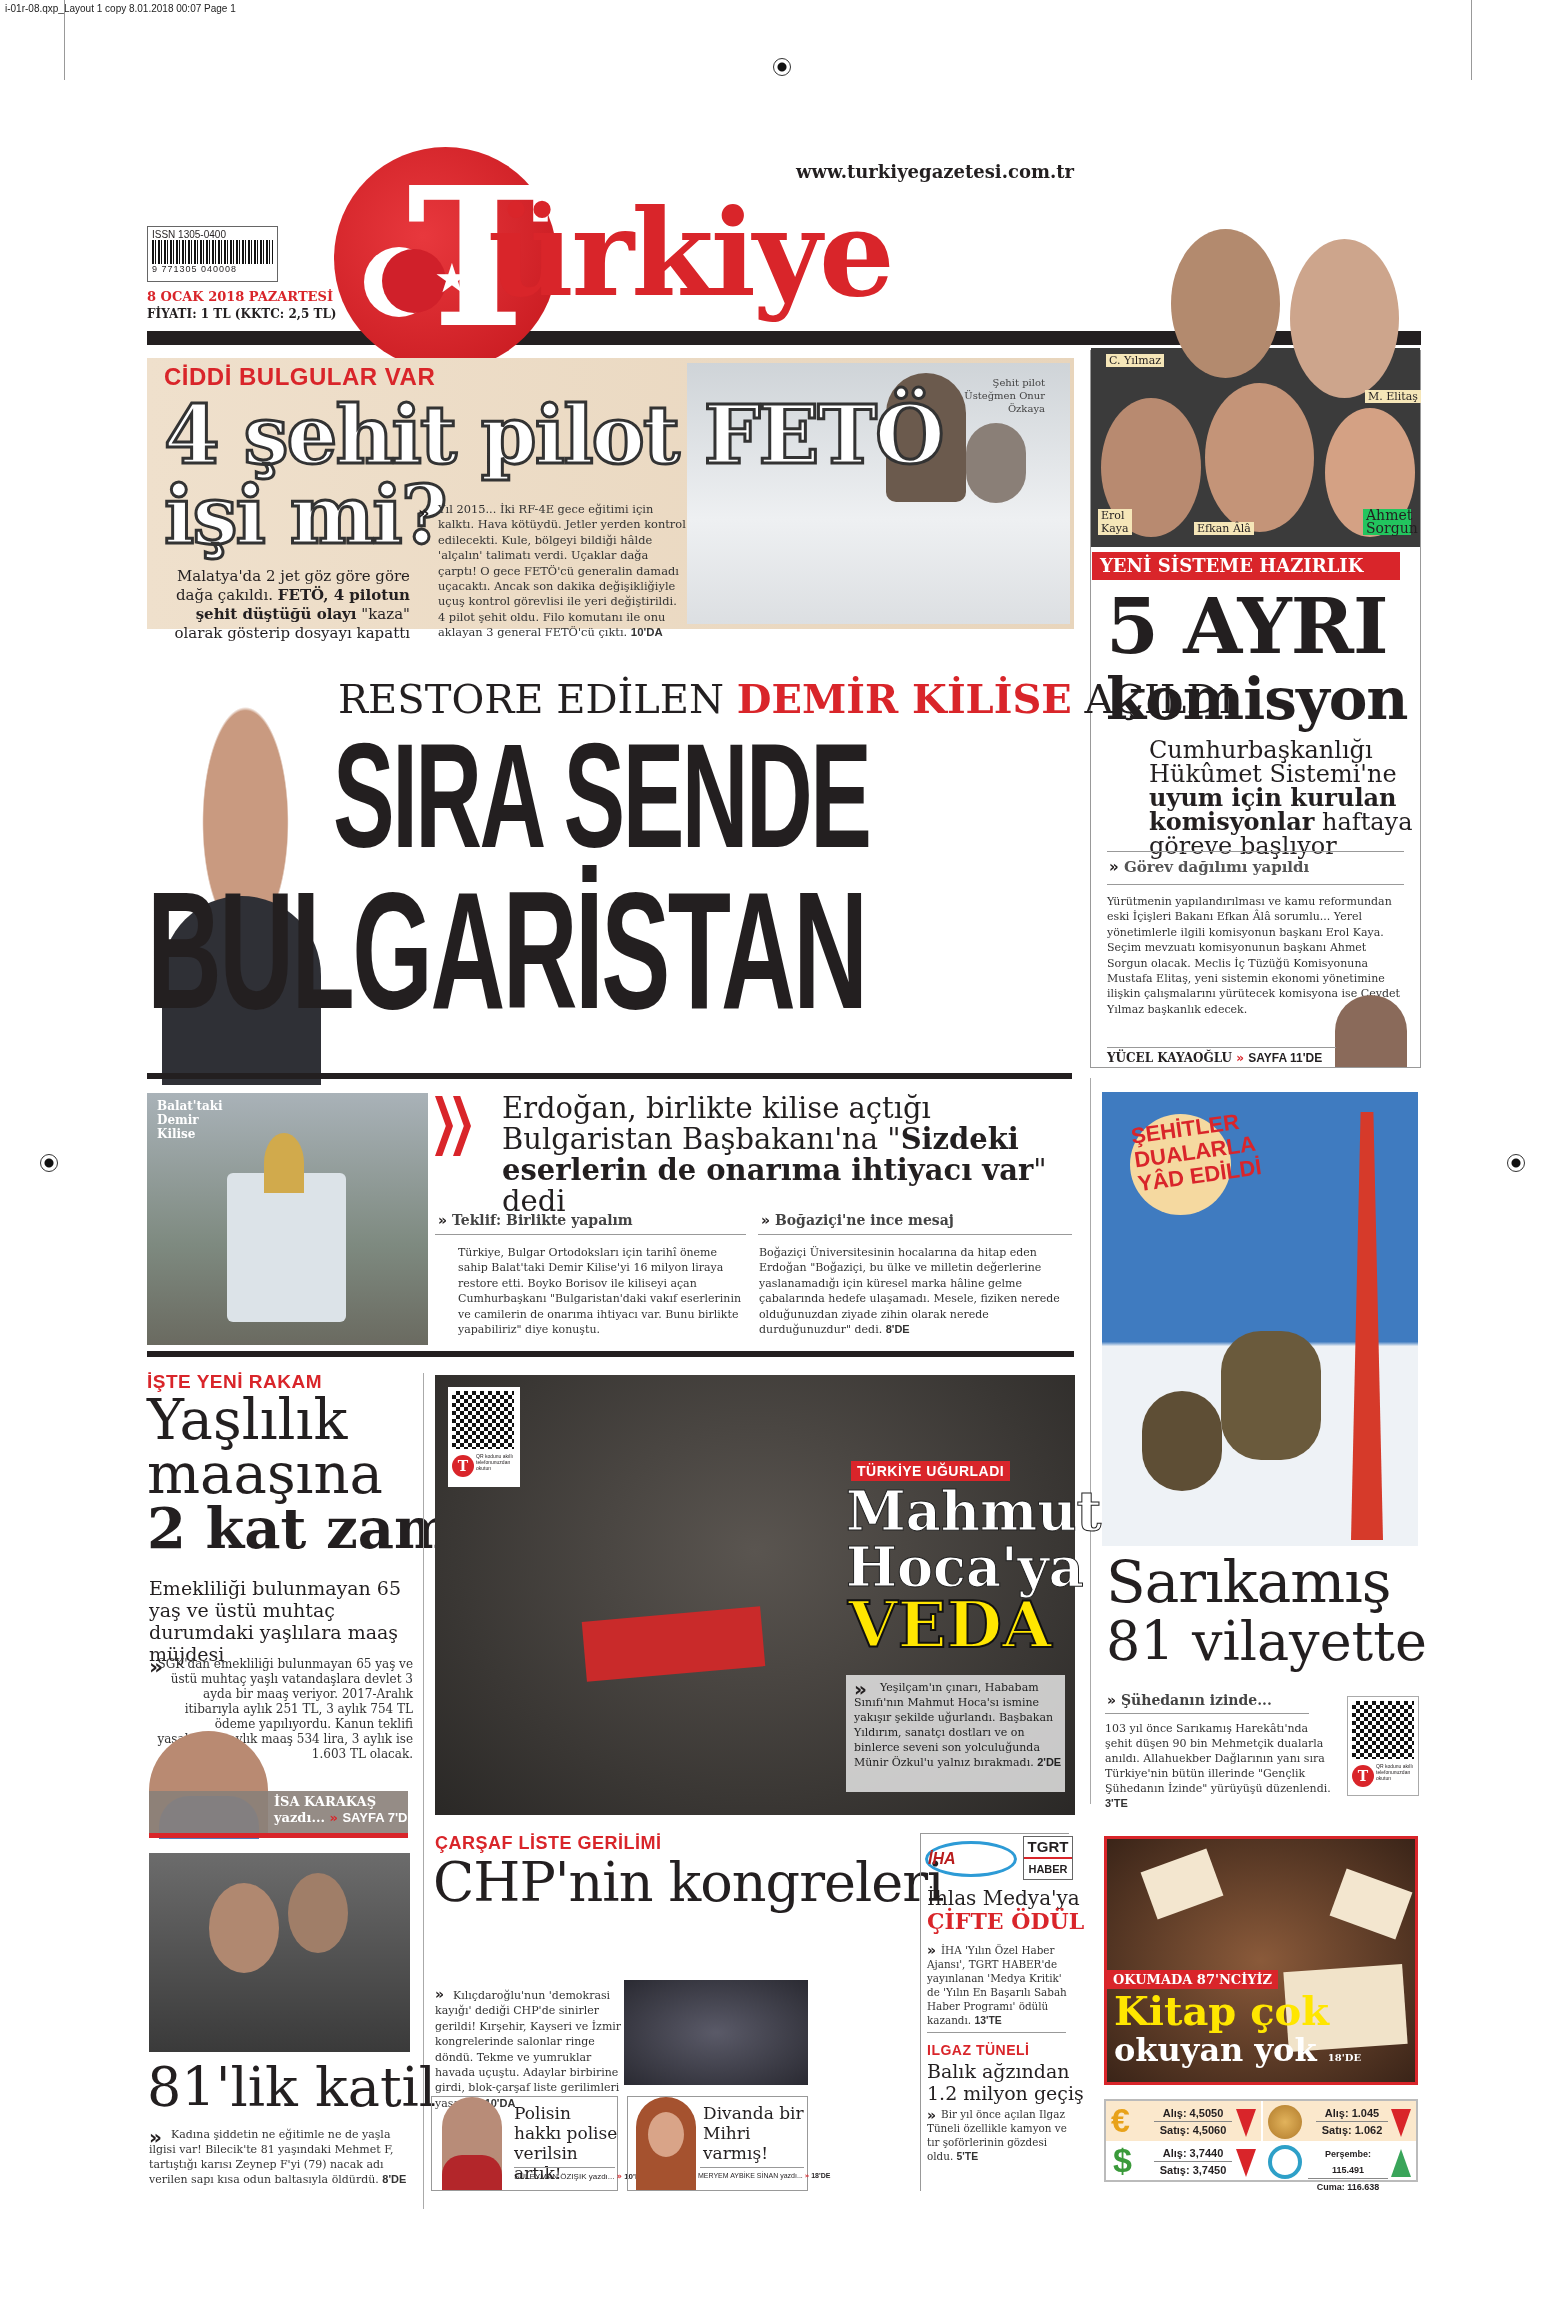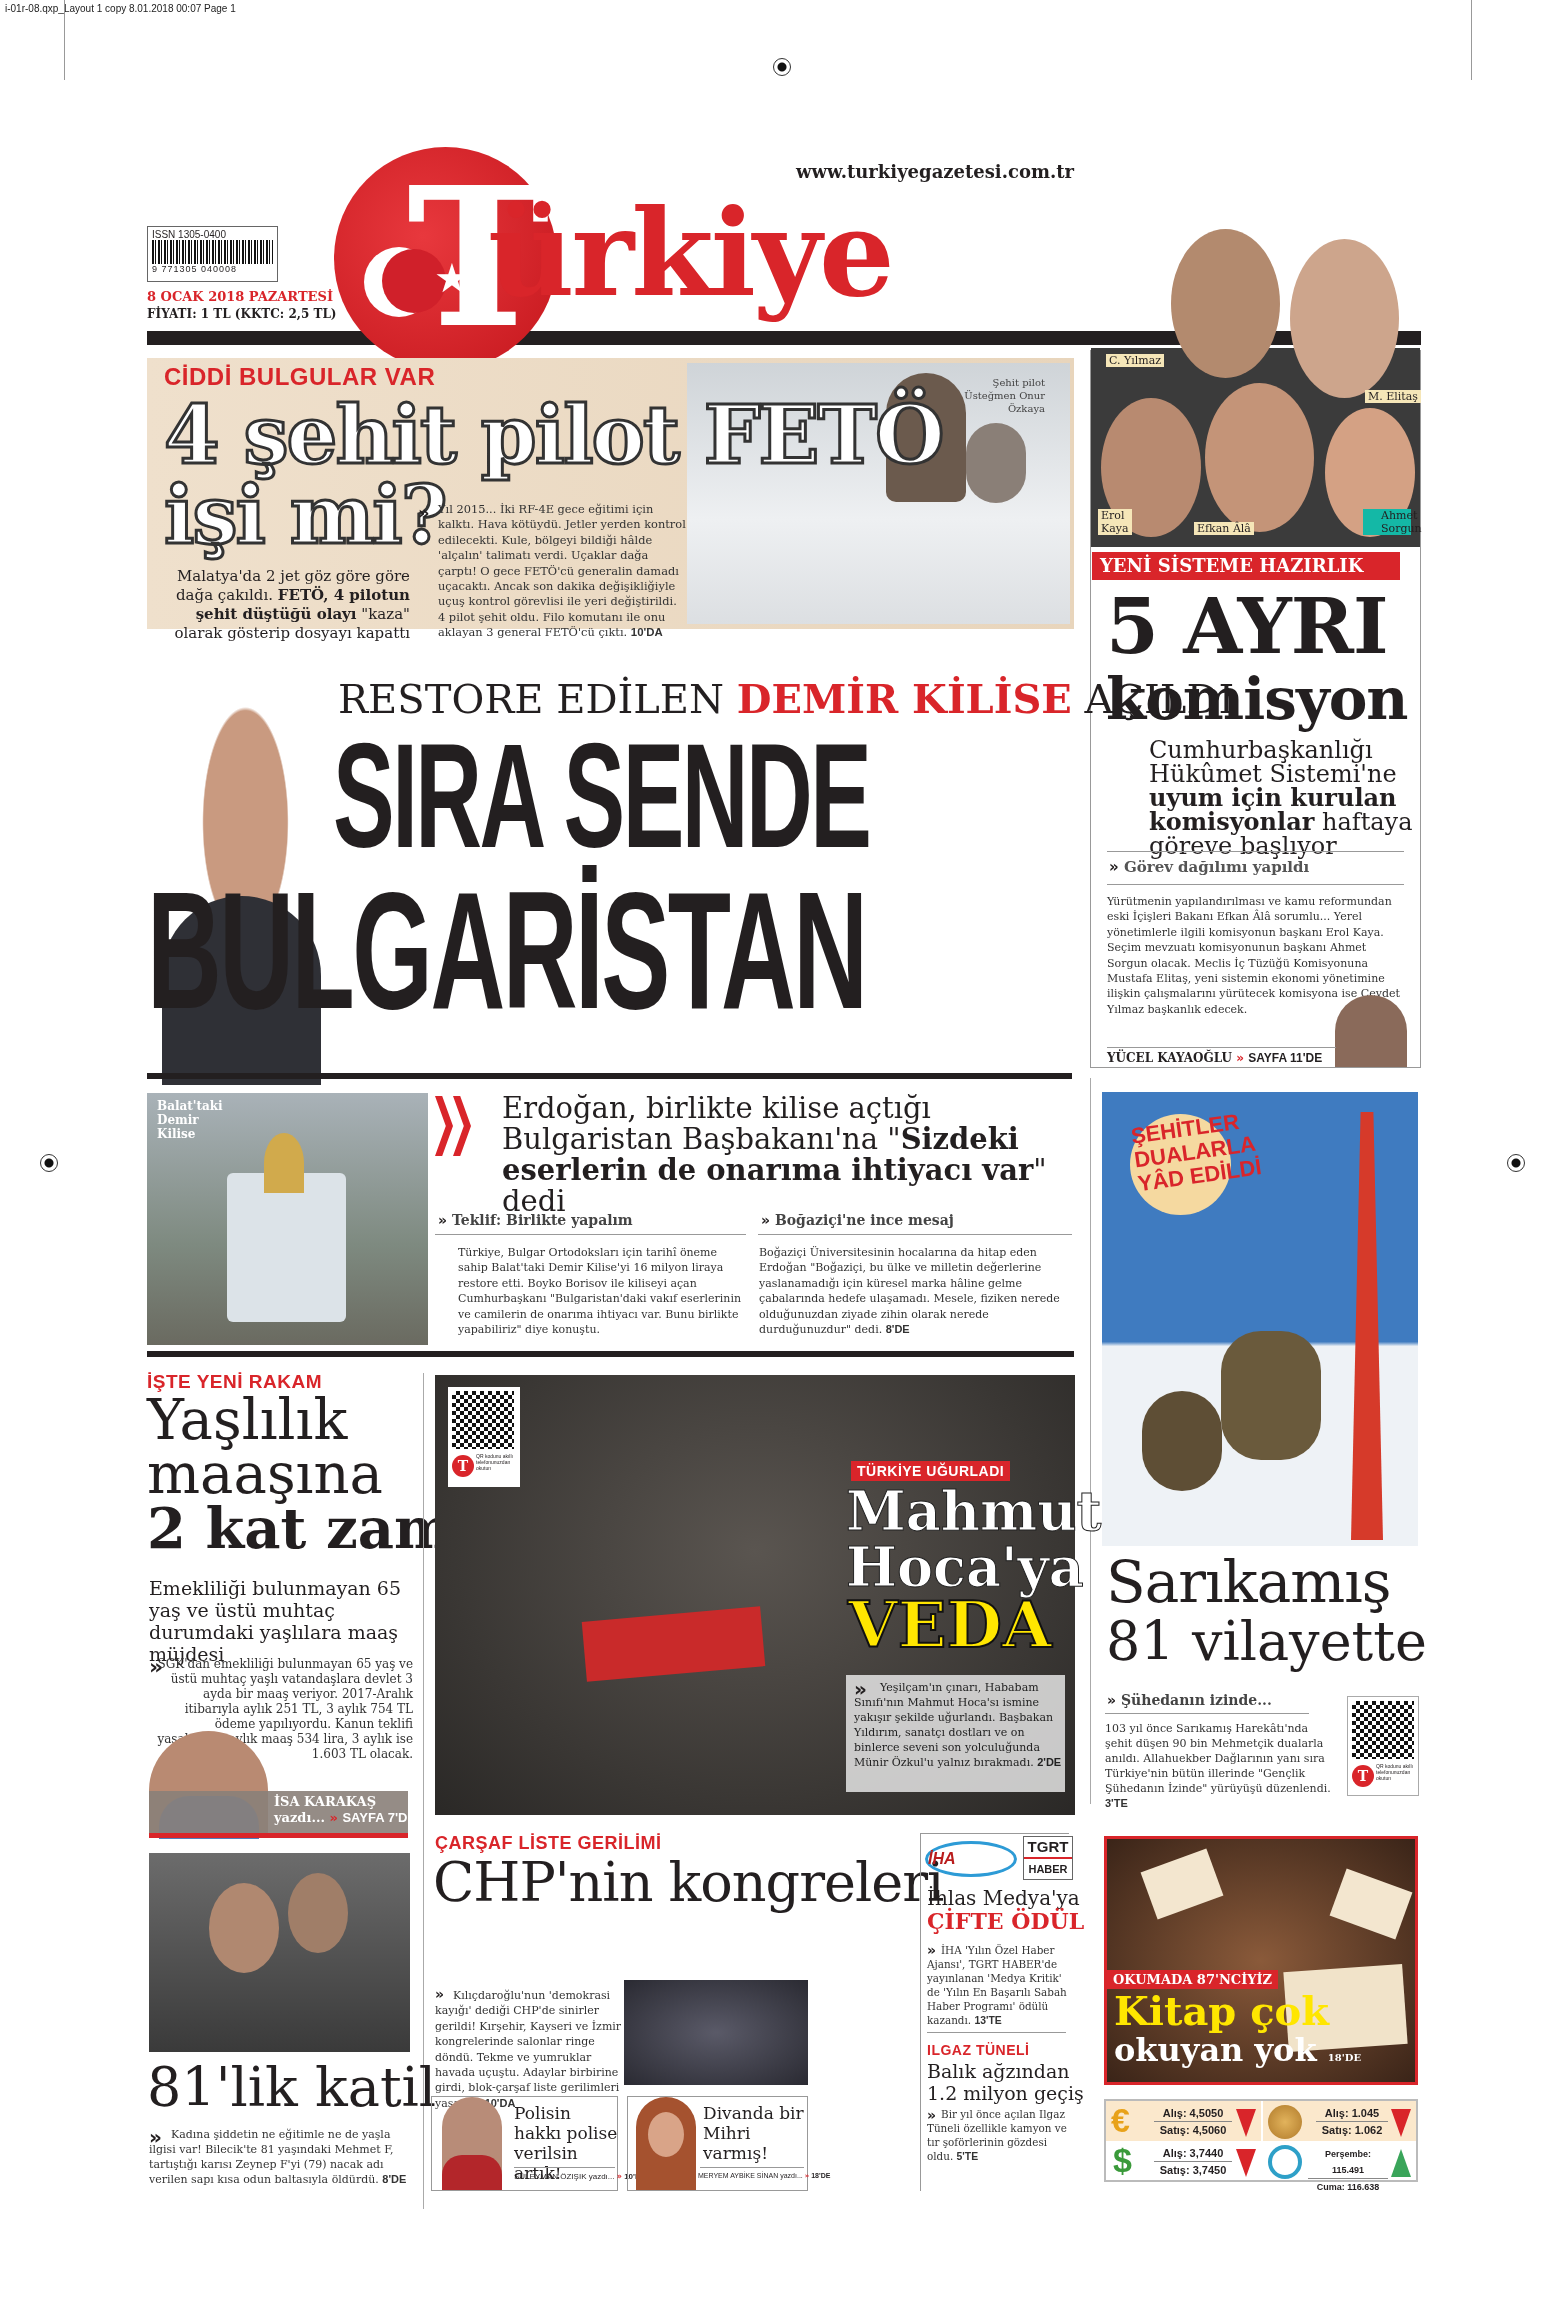--- a/index.html
+++ b/index.html
@@ -70,21 +70,21 @@
   <div class="abs" style="left:80px;top:10px;width:109px;height:149px;border-radius:50%;background:#b38a6e"></div>
   <div class="abs" style="left:199px;top:20px;width:109px;height:159px;border-radius:50%;background:#cda58c"></div>
   <div class="abs" style="left:10px;top:179px;width:100px;height:139px;border-radius:50%;background:#b88a70"></div>
   <div class="abs" style="left:114px;top:164px;width:109px;height:149px;border-radius:50%;background:#c49478"></div>
   <div class="abs" style="left:234px;top:189px;width:90px;height:129px;border-radius:50%;background:#d4a184"></div>
 </div>
 <div class="abs serif" style="left:1106px;top:354px;font-size:11px;background:#f5e6b8;padding:0 3px">C. Yılmaz</div>
 <div class="abs serif" style="left:1365px;top:390px;font-size:11px;background:#f5e6b8;padding:0 3px">M. Elitaş</div>
 <div class="abs serif" style="left:1098px;top:509px;font-size:11px;background:#f5e6b8;padding:0 3px;width:34px;line-height:13px">Erol Kaya</div>
 <div class="abs serif" style="left:1194px;top:522px;font-size:11px;background:#f5e6b8;padding:0 3px">Efkan Âlâ</div>
-<div class="abs serif" style="left:1363px;top:509px;font-size:11px;background:#14b8a6;padding:0 18px;width:48px;line-height:13px">Ahmet Sorgun</div>
+<div class="abs serif" style="left:1363px;top:509px;font-size:14px;background:#22c55e;padding:0 3px;width:48px;line-height:13px">Ahmet Sorgun</div>
 <div class="abs serif" style="left:1092px;top:552px;width:308px;height:28px;background:#d9252a;color:#fff;font-size:18px;font-weight:900;padding:3px 8px">YENİ SİSTEME HAZIRLIK</div>
 <div class="abs serif" style="left:1106px;top:587px;font-size:76px;font-weight:900;line-height:80px;letter-spacing:-1px">5 AYRI</div>
 <div class="abs serif" style="left:1106px;top:667px;font-size:58px;font-weight:900;line-height:64px;letter-spacing:-1px">komisyon</div>
 <div class="abs serif" style="left:1149px;top:738px;width:294px;font-size:24px;line-height:24px">
   <span>Cumhurbaşkanlığı Hükûmet Sistemi'ne</span>
   <b>uyum için kurulan komisyonlar</b>
   <span>haftaya göreve başlıyor</span>
 </div>
 <div class="abs hr" style="left:1107px;top:851px;width:297px;height:1px"></div>
 <div class="abs serif" style="left:1109px;top:858px;font-size:15px;font-weight:700;color:#555"><span class="arrow">» </span><span>Görev dağılımı yapıldı</span></div>

